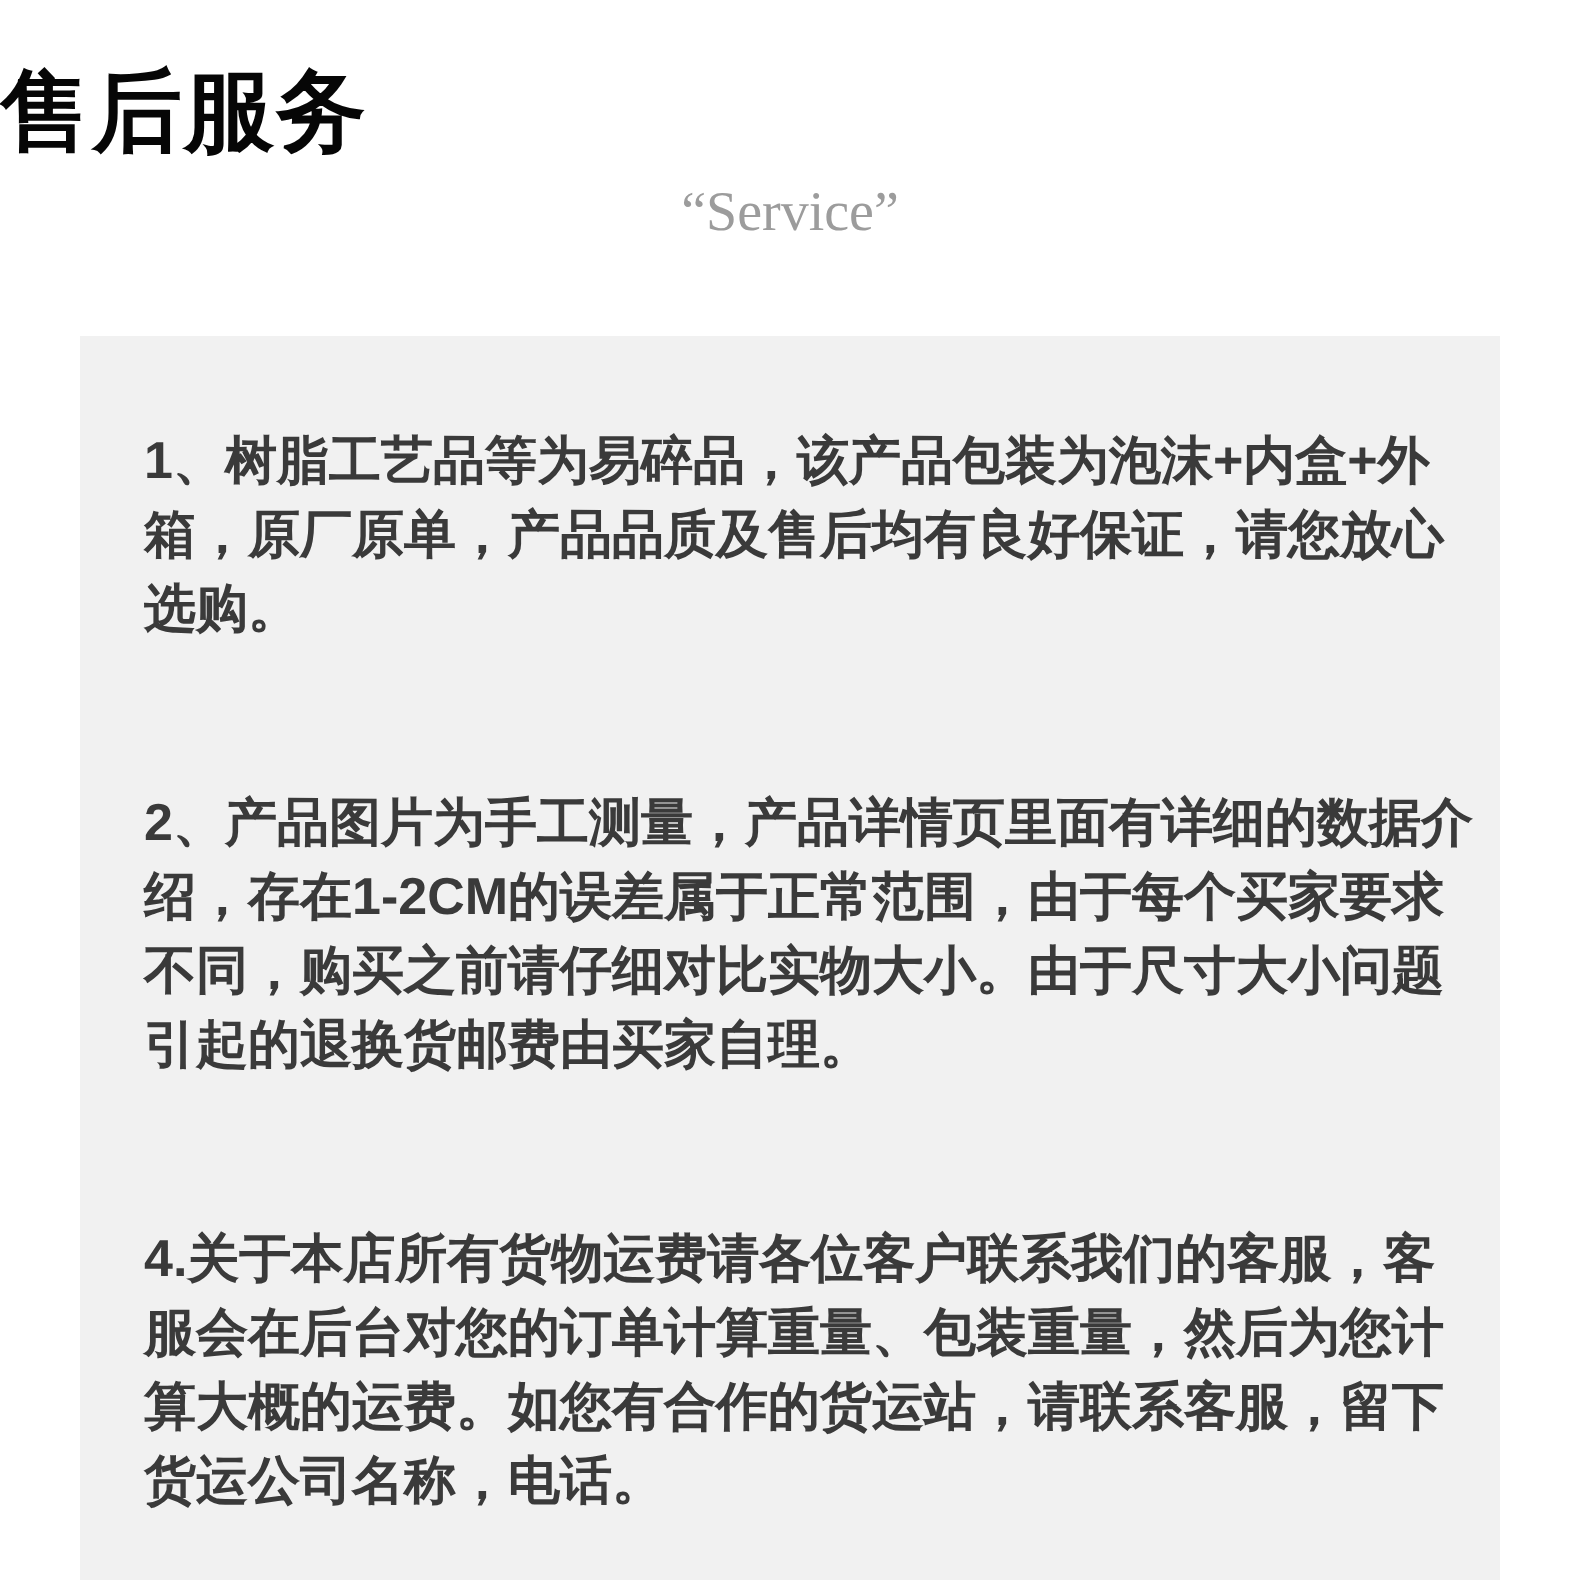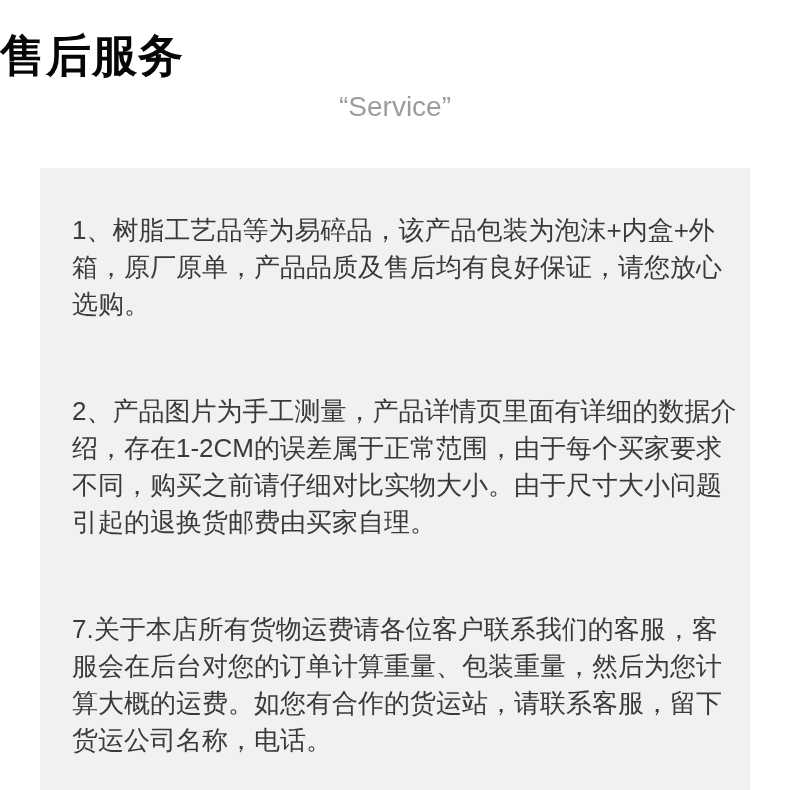--- a/index.html
+++ b/index.html
@@ -23,28 +23,30 @@
     color: #060606;
     letter-spacing: 1px;
   }
   .page-subtitle {
     margin-top: 8px;
     text-align: center;
     font-size: 28px;
     line-height: 33px;
     font-weight: 400;
     color: #9c9c9c;
+    font-family: Liberation Serif, serif;
   }
   .service-panel {
     width: 710px;
     height: 622px;
     margin: 45px auto 0 auto;
     background: #f1f1f1;
     padding: 44px 12px 0 32px;
     overflow: hidden;
+    font-weight: bold;
   }
   .service-paragraph {
     font-size: 26px;
     line-height: 37px;
     color: #3a3a3a;
     margin-bottom: 70px;
     text-align: left;
     word-break: break-word;
   }
   .service-paragraph:last-child {
@@ -59,17 +61,17 @@
   <h1 class="page-title">售后服务</h1>
 
   <div class="page-subtitle">“Service”</div>
 
   <div class="service-panel">
 
     <p class="service-paragraph">1、树脂工艺品等为易碎品，该产品包装为泡沫+内盒+外箱，原厂原单，产品品质及售后均有良好保证，请您放心选购。</p>
 
     <p class="service-paragraph">2、产品图片为手工测量，产品详情页里面有详细的数据介绍，存在1-2CM的误差属于正常范围，由于每个买家要求不同，购买之前请仔细对比实物大小。由于尺寸大小问题引起的退换货邮费由买家自理。</p>
 
-    <p class="service-paragraph">7.关于本店所有货物运费请各位客户联系我们的客服，客服会在后台对您的订单计算重量、包装重量，然后为您计算大概的运费。如您有合作的货运站，请联系客服，留下货运公司名称，电话。</p>
+    <p class="service-paragraph">4.关于本店所有货物运费请各位客户联系我们的客服，客服会在后台对您的订单计算重量、包装重量，然后为您计算大概的运费。如您有合作的货运站，请联系客服，留下货运公司名称，电话。</p>
 
   </div>
 
 </div>
 
 </body></html>

